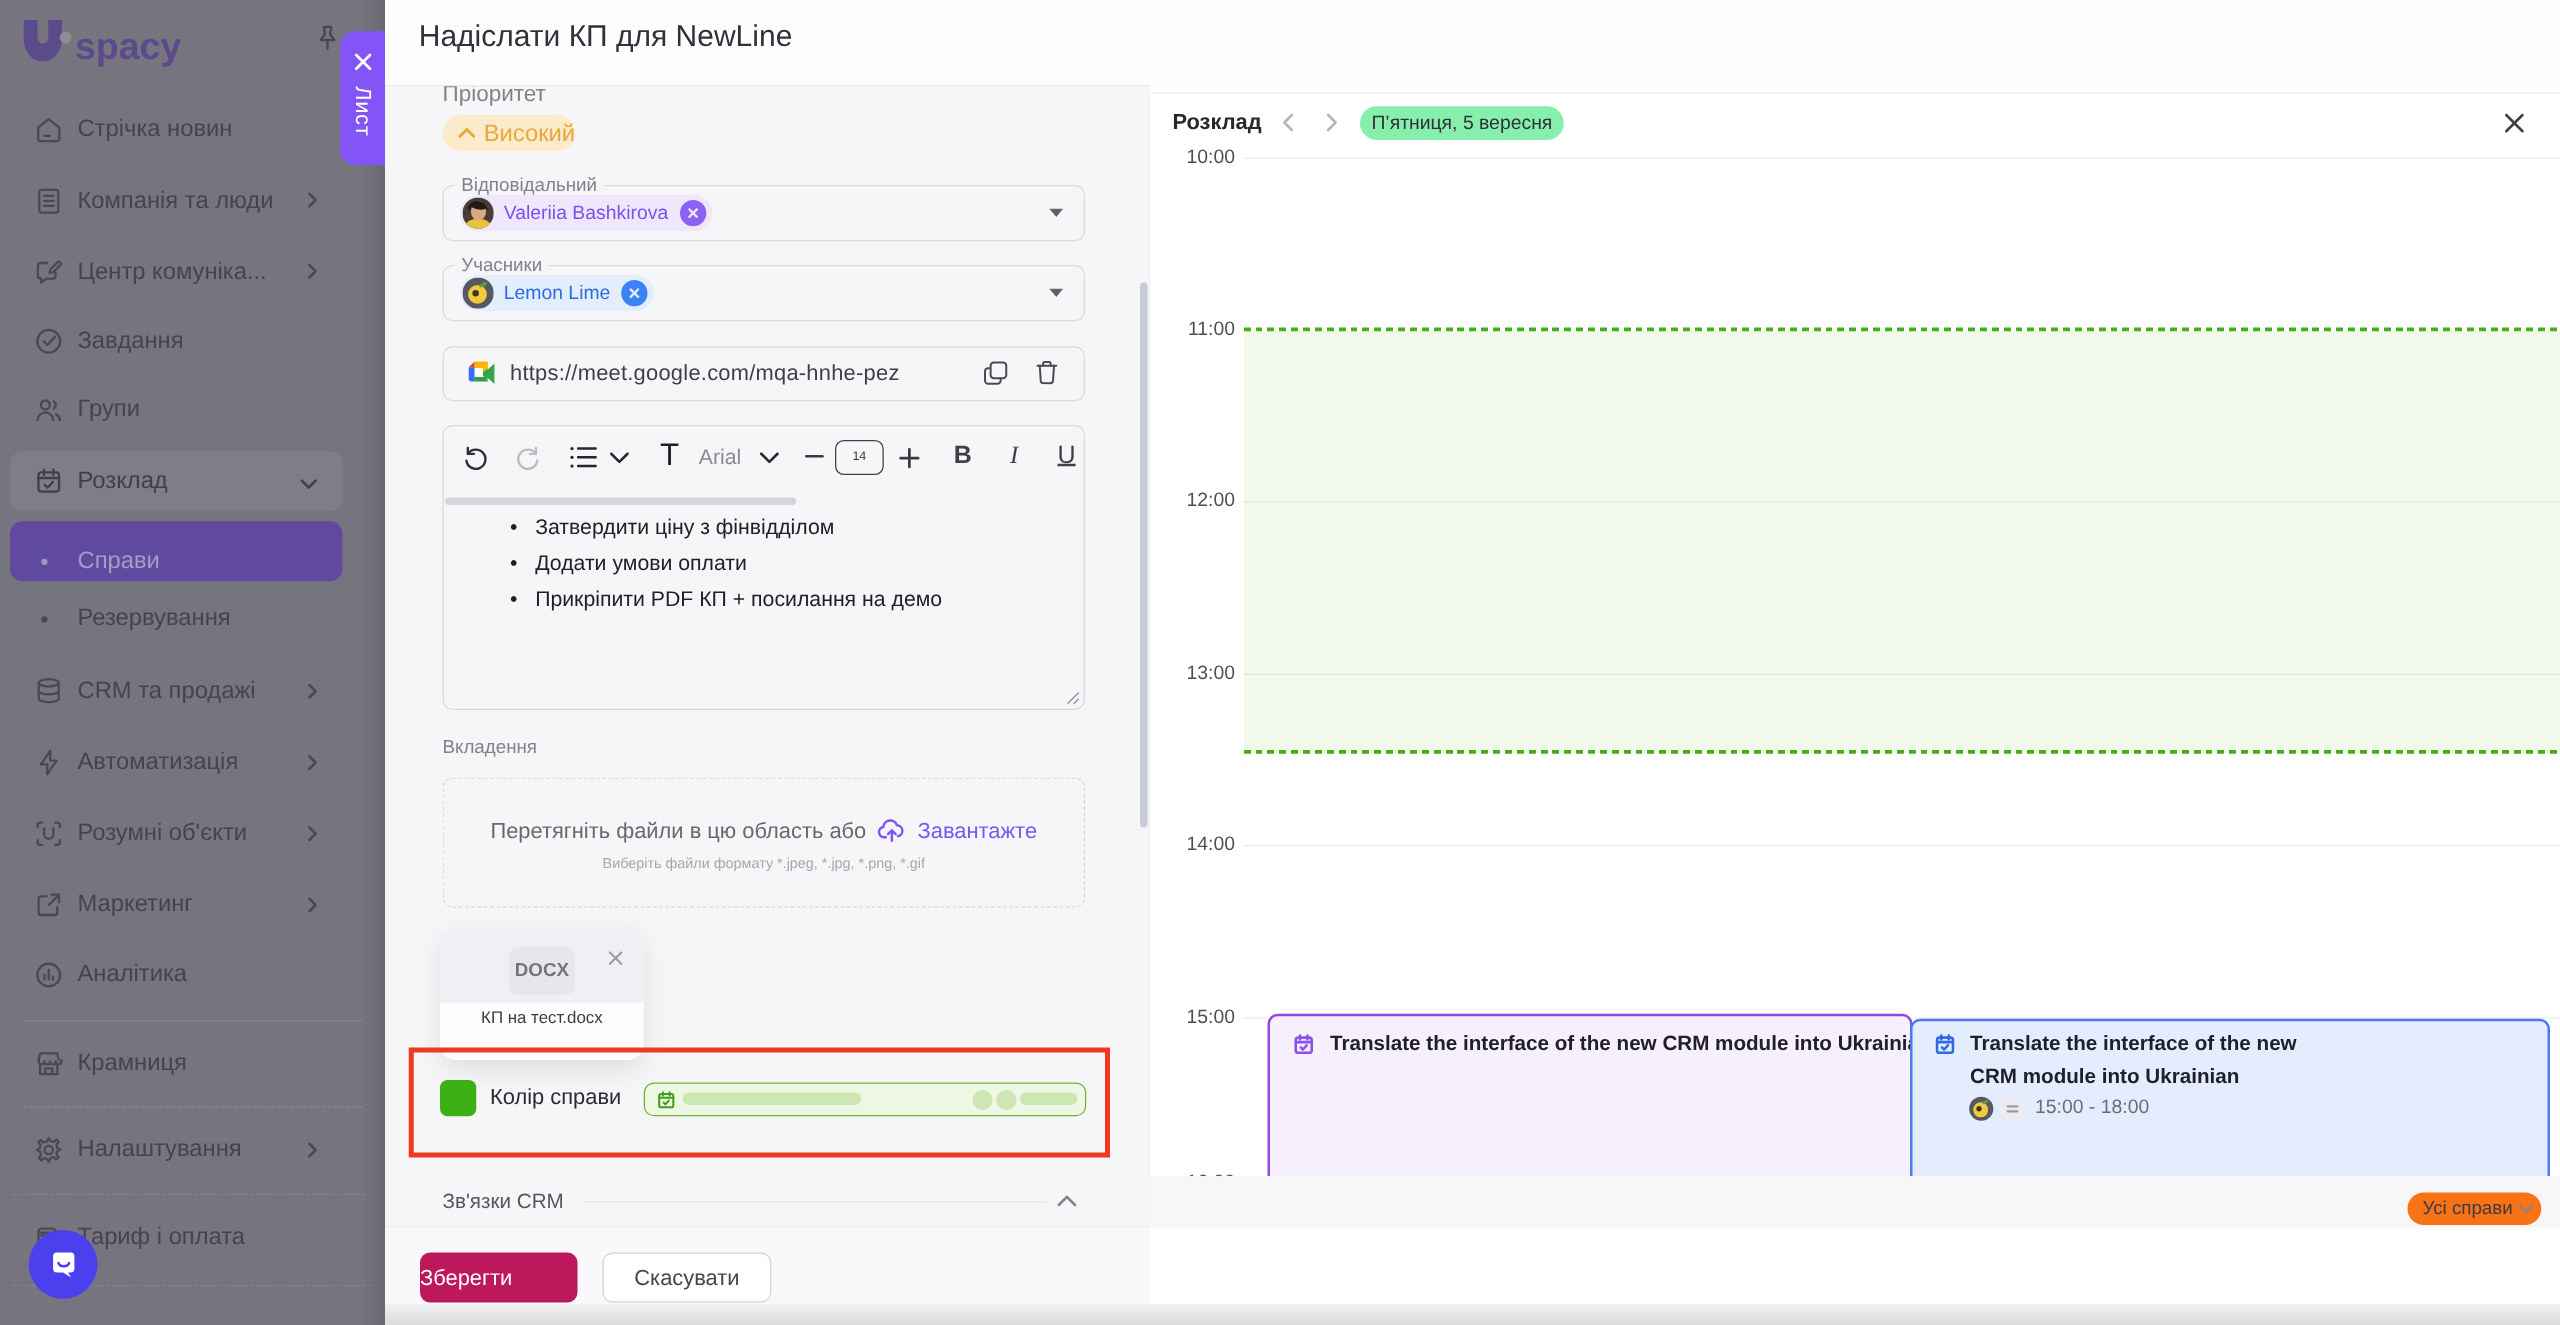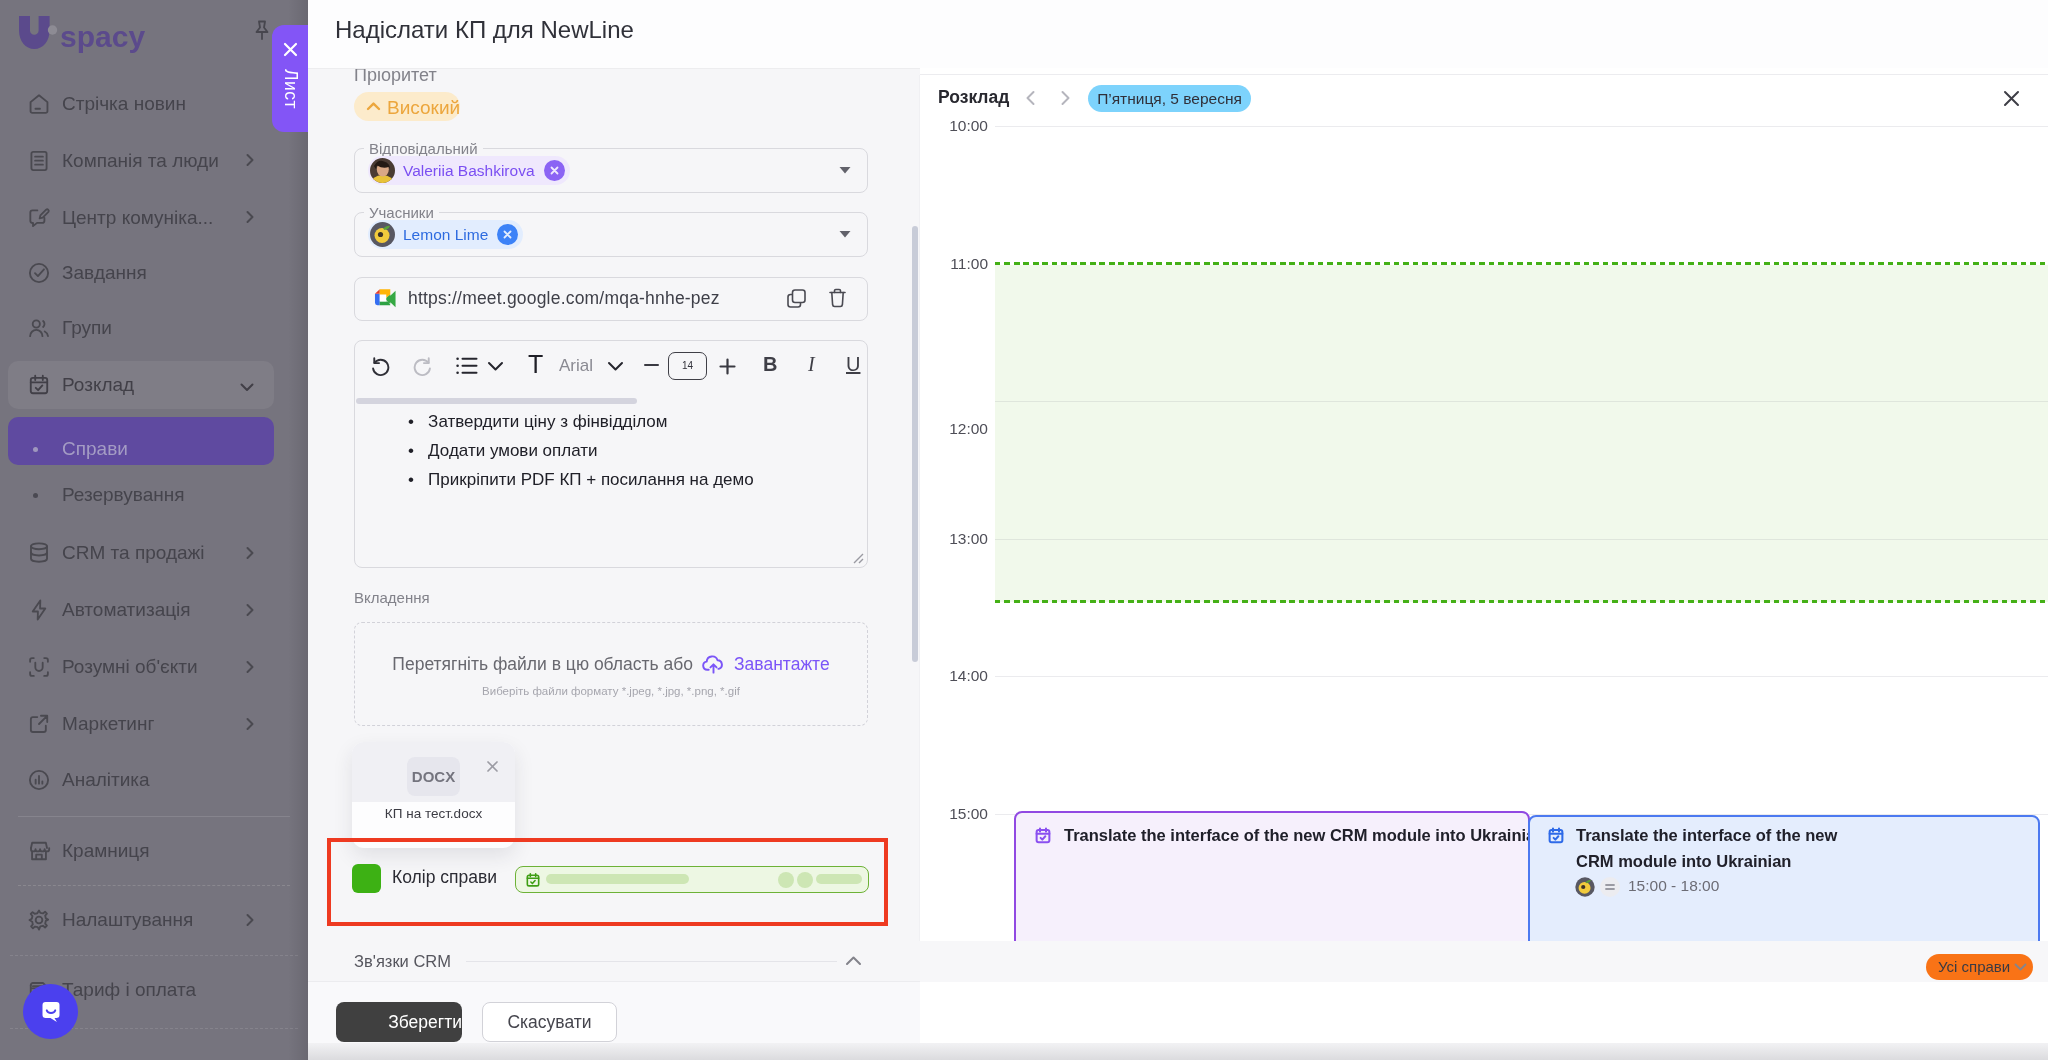--- a/index.html
+++ b/index.html
@@ -362,56 +362,56 @@
     <div class="abs" style="left:300px; top:7px; width:46px; height:10px; background:#CDE6B4; border-radius:5px;"></div>
   </div>
   <div class="abs" style="left:327px; top:838px; width:561px; height:88px; border:4px solid #EE3A21;"></div>
 
   <div class="abs" style="left:354px; top:952px; font-size:16.5px; color:#56565E;">Зв'язки CRM</div>
   <div class="abs" style="left:466px; top:961px; width:371px; height:1px; background:#E4E4E9;"></div>
   <svg class="abs" style="left:845px; top:955px;" width="17" height="11" viewBox="0 0 17 11" fill="none" stroke="#83838B" stroke-width="2" stroke-linecap="round" stroke-linejoin="round">
       <path d="M2 9 L8.5 2.5 15 9"></path>
     </svg>
 
-  <div class="abs" style="left:336px; top:1002px; width:126px; height:40px; background:#404040; border-radius:8px; color:#fff; font-size:17.5px; text-align:right; line-height:40px;">Зберегти</div>
+  <div class="abs" style="left:336px; top:1002px; width:126px; height:40px; background:#be185d; border-radius:8px; color:#fff; font-size:17.5px; text-align:left; line-height:40px;">Зберегти</div>
   <div class="abs" style="left:482px; top:1002px; width:135px; height:40px; background:#fff; border:1px solid #D2D2D8; border-radius:8px; color:#45454D; font-size:17.5px; text-align:center; line-height:38px;">Скасувати</div>
 
   <div class="abs" style="left:912px; top:226px; width:6px; height:436px; background:#C8CCD8; border-radius:3px;"></div>
 </div>
 
 <div id="schedcol">
 
   <div class="abs" style="left:938px; top:87px; font-size:17.5px; font-weight:bold; color:#28282F;">Розклад</div>
   <svg class="abs" style="left:1022px; top:89px;" width="18" height="18" viewBox="0 0 18 18" fill="none" stroke="#B5B5BD" stroke-width="2" stroke-linecap="round" stroke-linejoin="round">
       <path d="M11.5 3 L5.5 9 l6 6"></path>
     </svg>
   <svg class="abs" style="left:1056px; top:89px;" width="18" height="18" viewBox="0 0 18 18" fill="none" stroke="#B5B5BD" stroke-width="2" stroke-linecap="round" stroke-linejoin="round">
       <path d="M6.5 3 l6 6 -6 6"></path>
     </svg>
-  <div class="abs" style="left:1088px; top:85px; width:163px; height:27px; background:#7dd3fc; border-radius:14px; text-align:center; line-height:27px; font-size:15.5px; color:#303039;">П’ятниця, 5 вересня</div>
+  <div class="abs" style="left:1088px; top:85px; width:163px; height:27px; background:#86efac; border-radius:14px; text-align:center; line-height:27px; font-size:15.5px; color:#303039;">П’ятниця, 5 вересня</div>
   <svg class="abs" style="left:2002px; top:89px;" width="19" height="19" viewBox="0 0 19 19" fill="none" stroke="#3E3E46" stroke-width="2" stroke-linecap="round">
       <path d="M3 3 L16 16 M16 3 L3 16"></path>
     </svg>
 
   <div class="abs" style="left:920px; top:119px; width:1128px; height:822px; overflow:hidden;">
 
     <div class="abs" style="left:75px; top:145.5px; width:1053px; height:337px; background:#F1F9EB;"></div>
 
     <div class="abs" style="left:75px; top:7px;    width:1053px; height:1px; background:#EBEBEE;"></div>
     <div class="abs" style="left:75px; top:282px;  width:1053px; height:1px; background:rgba(110,110,120,0.13);"></div>
     <div class="abs" style="left:75px; top:419.5px;width:1053px; height:1px; background:rgba(110,110,120,0.13);"></div>
     <div class="abs" style="left:75px; top:557px;  width:1053px; height:1px; background:#EBEBEE;"></div>
     <div class="abs" style="left:75px; top:694.5px;width:1053px; height:1px; background:#EBEBEE;"></div>
 
     <div class="abs" style="left:75px; top:143px; width:1053px; height:2.6px; background:repeating-linear-gradient(90deg,#44B016 0 5.5px,transparent 5.5px 9.5px);"></div>
     <div class="abs" style="left:75px; top:481px; width:1053px; height:2.6px; background:repeating-linear-gradient(90deg,#44B016 0 5.5px,transparent 5.5px 9.5px);"></div>
 
     <div class="abs" style="left:0; top:-2px;    width:68px; text-align:right; font-size:15.5px; color:#4E4E57;">10:00</div>
     <div class="abs" style="left:0; top:135.5px; width:68px; text-align:right; font-size:15.5px; color:#4E4E57;">11:00</div>
-    <div class="abs" style="left:0; top:273px;   width:68px; text-align:right; font-size:15.5px; color:#4E4E57;margin-top:28px;">12:00</div>
+    <div class="abs" style="left:0; top:273px;   width:68px; text-align:right; font-size:15.5px; color:#4E4E57;">12:00</div>
     <div class="abs" style="left:0; top:410.5px; width:68px; text-align:right; font-size:15.5px; color:#4E4E57;">13:00</div>
     <div class="abs" style="left:0; top:548px;   width:68px; text-align:right; font-size:15.5px; color:#4E4E57;">14:00</div>
     <div class="abs" style="left:0; top:685.5px; width:68px; text-align:right; font-size:15.5px; color:#4E4E57;">15:00</div>
     <div class="abs" style="left:0; top:818px;   width:68px; text-align:right; font-size:15.5px; color:#4E4E57;">16:00</div>
 
     <div class="abs" style="left:94px; top:692px; width:516px; height:170px; background:#F6F0FC; border:2px solid #9149E2; border-radius:8px; overflow:hidden;">
       <svg class="abs" style="left:18px; top:13px;" width="18" height="19" viewBox="0 0 24 24" fill="none" stroke="#8B50F0" stroke-width="2.7" stroke-linecap="round" stroke-linejoin="round">
           <rect x="3.5" y="4.8" width="17" height="16.2" rx="2.6"></rect>
           <path d="M8 2.6 v4 M16 2.6 v4 M3.5 9.6 h17"></path>
           <path d="M8.8 15.2 l2.3 2.3 4 -4.5"></path>

